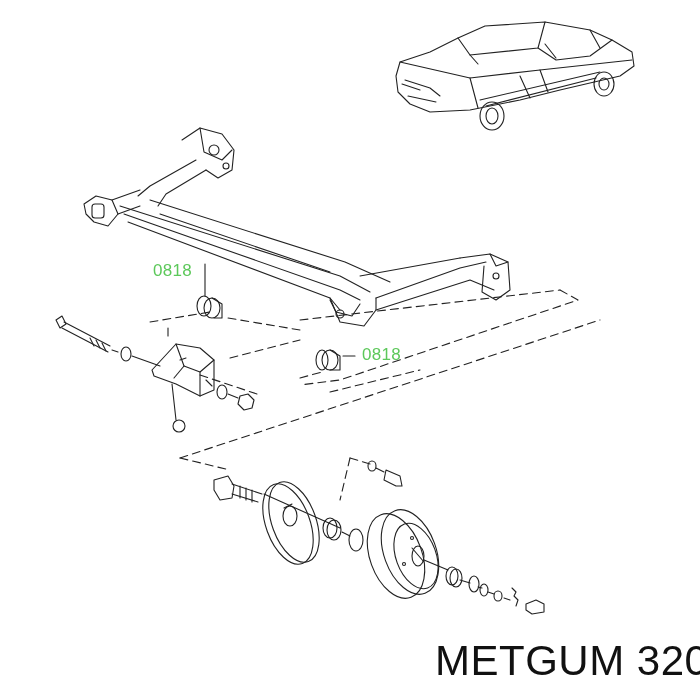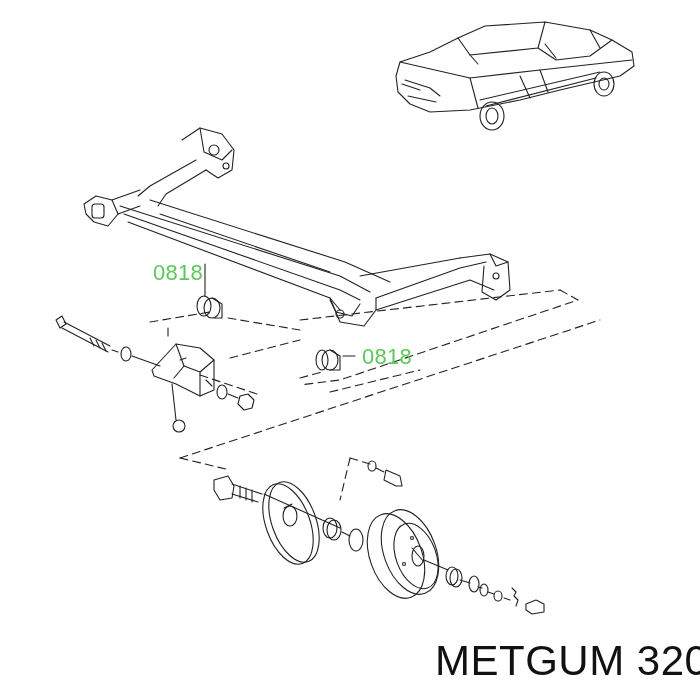--- a/index.html
+++ b/index.html
@@ -1,19 +1,19 @@
 <!DOCTYPE html>
 <html><head>
 <meta charset="utf-8">
 <style>
   html, body { margin:0; padding:0; background:#ffffff; }
   body { width:700px; height:700px; position:relative; overflow:hidden; font-family:"Liberation Sans", sans-serif; }
   .canvas { position:absolute; left:0; top:0; width:700px; height:700px; }
   .canvas svg { position:absolute; left:0; top:0; }
-  .callout { position:absolute; color:#5cc85a; font-family:"Liberation Sans", sans-serif; font-size:22px; line-height:1; letter-spacing:0.3px;text-align:right; }
+  .callout { position:absolute; color:#5cc85a; font-family:"Liberation Sans", sans-serif; font-size:17px; line-height:1; letter-spacing:0.3px;text-align:right; }
   .brand { position:absolute; left:435px; top:640px; font-family:"Liberation Sans", sans-serif; font-size:42px; color:#111; line-height:1; letter-spacing:0.5px; white-space:nowrap; }
 </style>
 </head>
 <body>
 
 <div class="canvas">
   <svg width="700" height="700" viewBox="0 0 700 700" fill="none" stroke="#222" stroke-width="1.1" stroke-linecap="round" stroke-linejoin="round">
 
     <g>
       <path d="M396 76 L400 62 L430 52 L458 38 L485 26 L545 22 L590 30 L612 40 L632 52 L634 66 L620 76 L560 90 L520 100 L470 110 L430 112 L410 104 L398 92 Z"></path>

